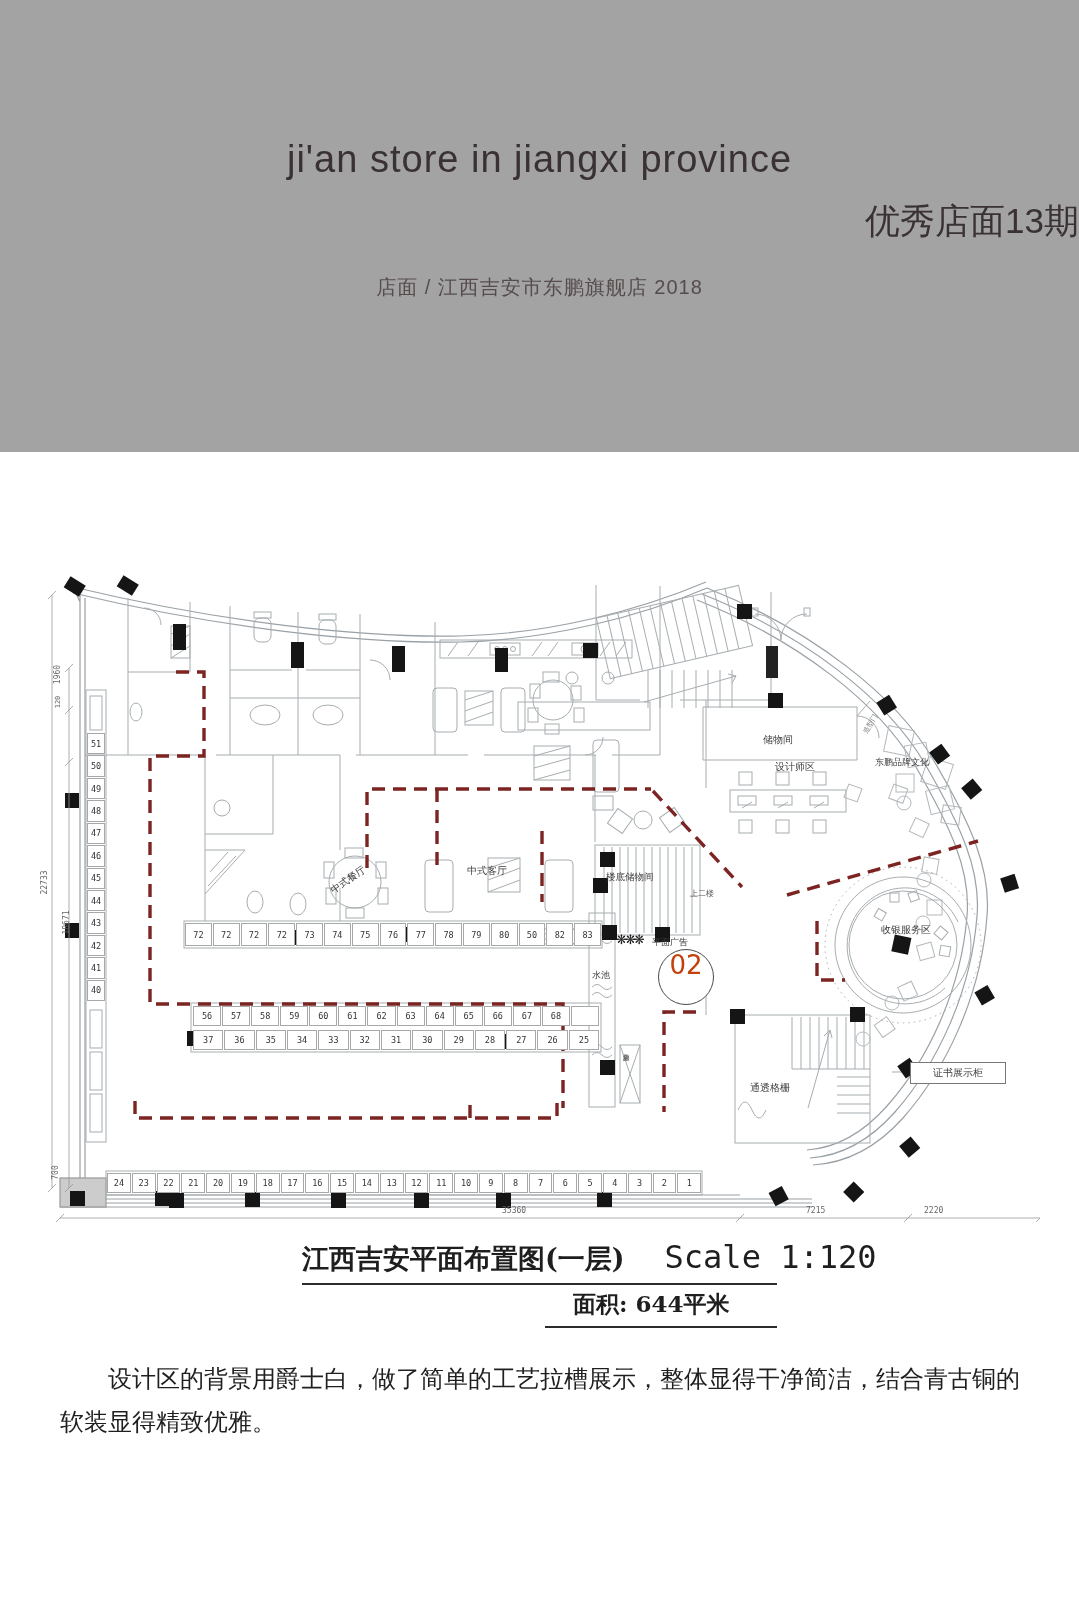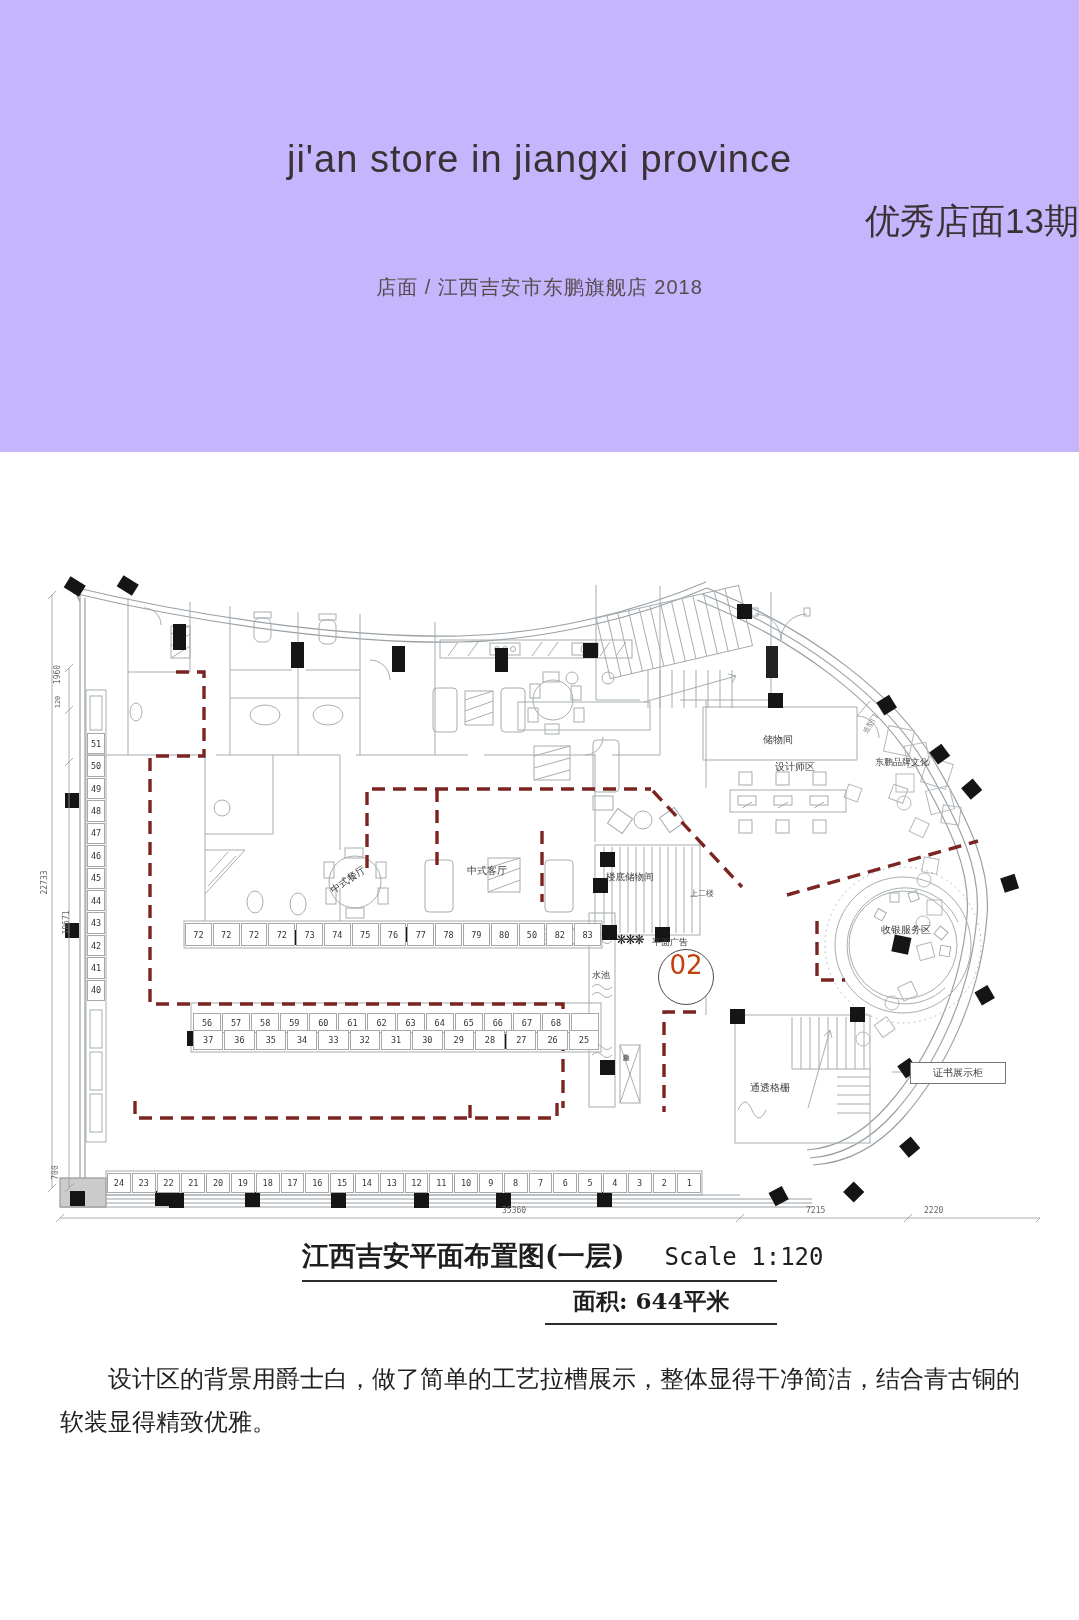--- a/index.html
+++ b/index.html
@@ -1,19 +1,19 @@
 <!DOCTYPE html>
 <html><head>
 <meta charset="utf-8">
 <style>
   html,body{margin:0;padding:0;background:#ffffff;}
   .page{position:relative;width:1079px;height:1620px;background:#fff;overflow:hidden;
         font-family:"Liberation Sans",sans-serif;}
   
-  .hero{position:absolute;left:0;top:0;width:1079px;height:452px;background:#c4b5fd;}
+  .hero{position:absolute;left:0;top:0;width:1079px;height:452px;background:#a3a3a3;}
   .hero h1{margin:0;position:absolute;top:138px;left:0;width:100%;text-align:center;
            font-size:38px;font-weight:400;letter-spacing:1px;color:#3a3134;}
   .hero h2{margin:0;position:absolute;top:198px;left:0;width:100%;text-align:right;
            font-size:35px;font-weight:400;color:#3a3134;}
   .hero .subtitle{margin:0;position:absolute;top:274px;left:0;width:100%;text-align:center;
            font-size:20px;color:#564c4e;letter-spacing:1px;}
   
   .plan{position:absolute;left:40px;top:550px;width:1000px;height:690px;}
   .plan svg{position:absolute;left:0;top:0;}
   .lb{position:absolute;font-size:10px;color:#3d3d3d;white-space:nowrap;line-height:1.1;}
@@ -46,29 +46,29 @@
   .d-700{left:8px;top:618px;}
   .d-35360{left:462px;top:656px;}
   .d-7215{left:766px;top:656px;}
   .d-2220{left:884px;top:656px;}
   .rack{position:absolute;display:flex;gap:1px;}
   .rack .cell{flex:1;border:1px solid #a8a8a8;background:#fff;display:flex;align-items:center;
               justify-content:center;font-family:"DejaVu Sans Mono",monospace;font-size:8.5px;color:#333;
               overflow:hidden;}
   .rk-left{left:47px;top:183px;width:18px;height:268px;flex-direction:column;}
   .rk-mid{left:145px;top:373px;width:416px;height:23px;}
-  .rk-upper{left:153px;top:456px;width:406px;height:20px;margin-top:7px;}
+  .rk-upper{left:153px;top:456px;width:406px;height:20px;}
   .rk-lower{left:153px;top:480px;width:406px;height:20px;}
   .rk-bottom{left:67px;top:623px;width:594px;height:20px;}
   
   .caption{position:absolute;left:302px;top:1238px;width:475px;color:#1e1e1e;
            font-family:"DejaVu Serif",serif;}
   .cap1{border-bottom:2px solid #2c2c2c;padding-bottom:6px;font-size:27px;font-weight:700;
         display:flex;gap:40px;align-items:baseline;white-space:nowrap;}
-  .cap1 .scale{font-size:24px;font-weight:400;font-family:"DejaVu Sans Mono",monospace;}
+  .cap1 .scale{font-size:32px;font-weight:400;font-family:"DejaVu Sans Mono",monospace;}
   .cap2{margin-left:243px;width:232px;border-bottom:2px solid #2c2c2c;padding:4px 0 6px 28px;
         font-size:23px;font-weight:700;white-space:nowrap;box-sizing:border-box;}
   
   .body-text{position:absolute;left:60px;top:1358px;width:960px;margin:0;font-size:24px;
              line-height:1.78;color:#1f1f1f;text-indent:2em;text-align:justify;}
 </style>
 </head>
 <body>
 
 <div class="page">

